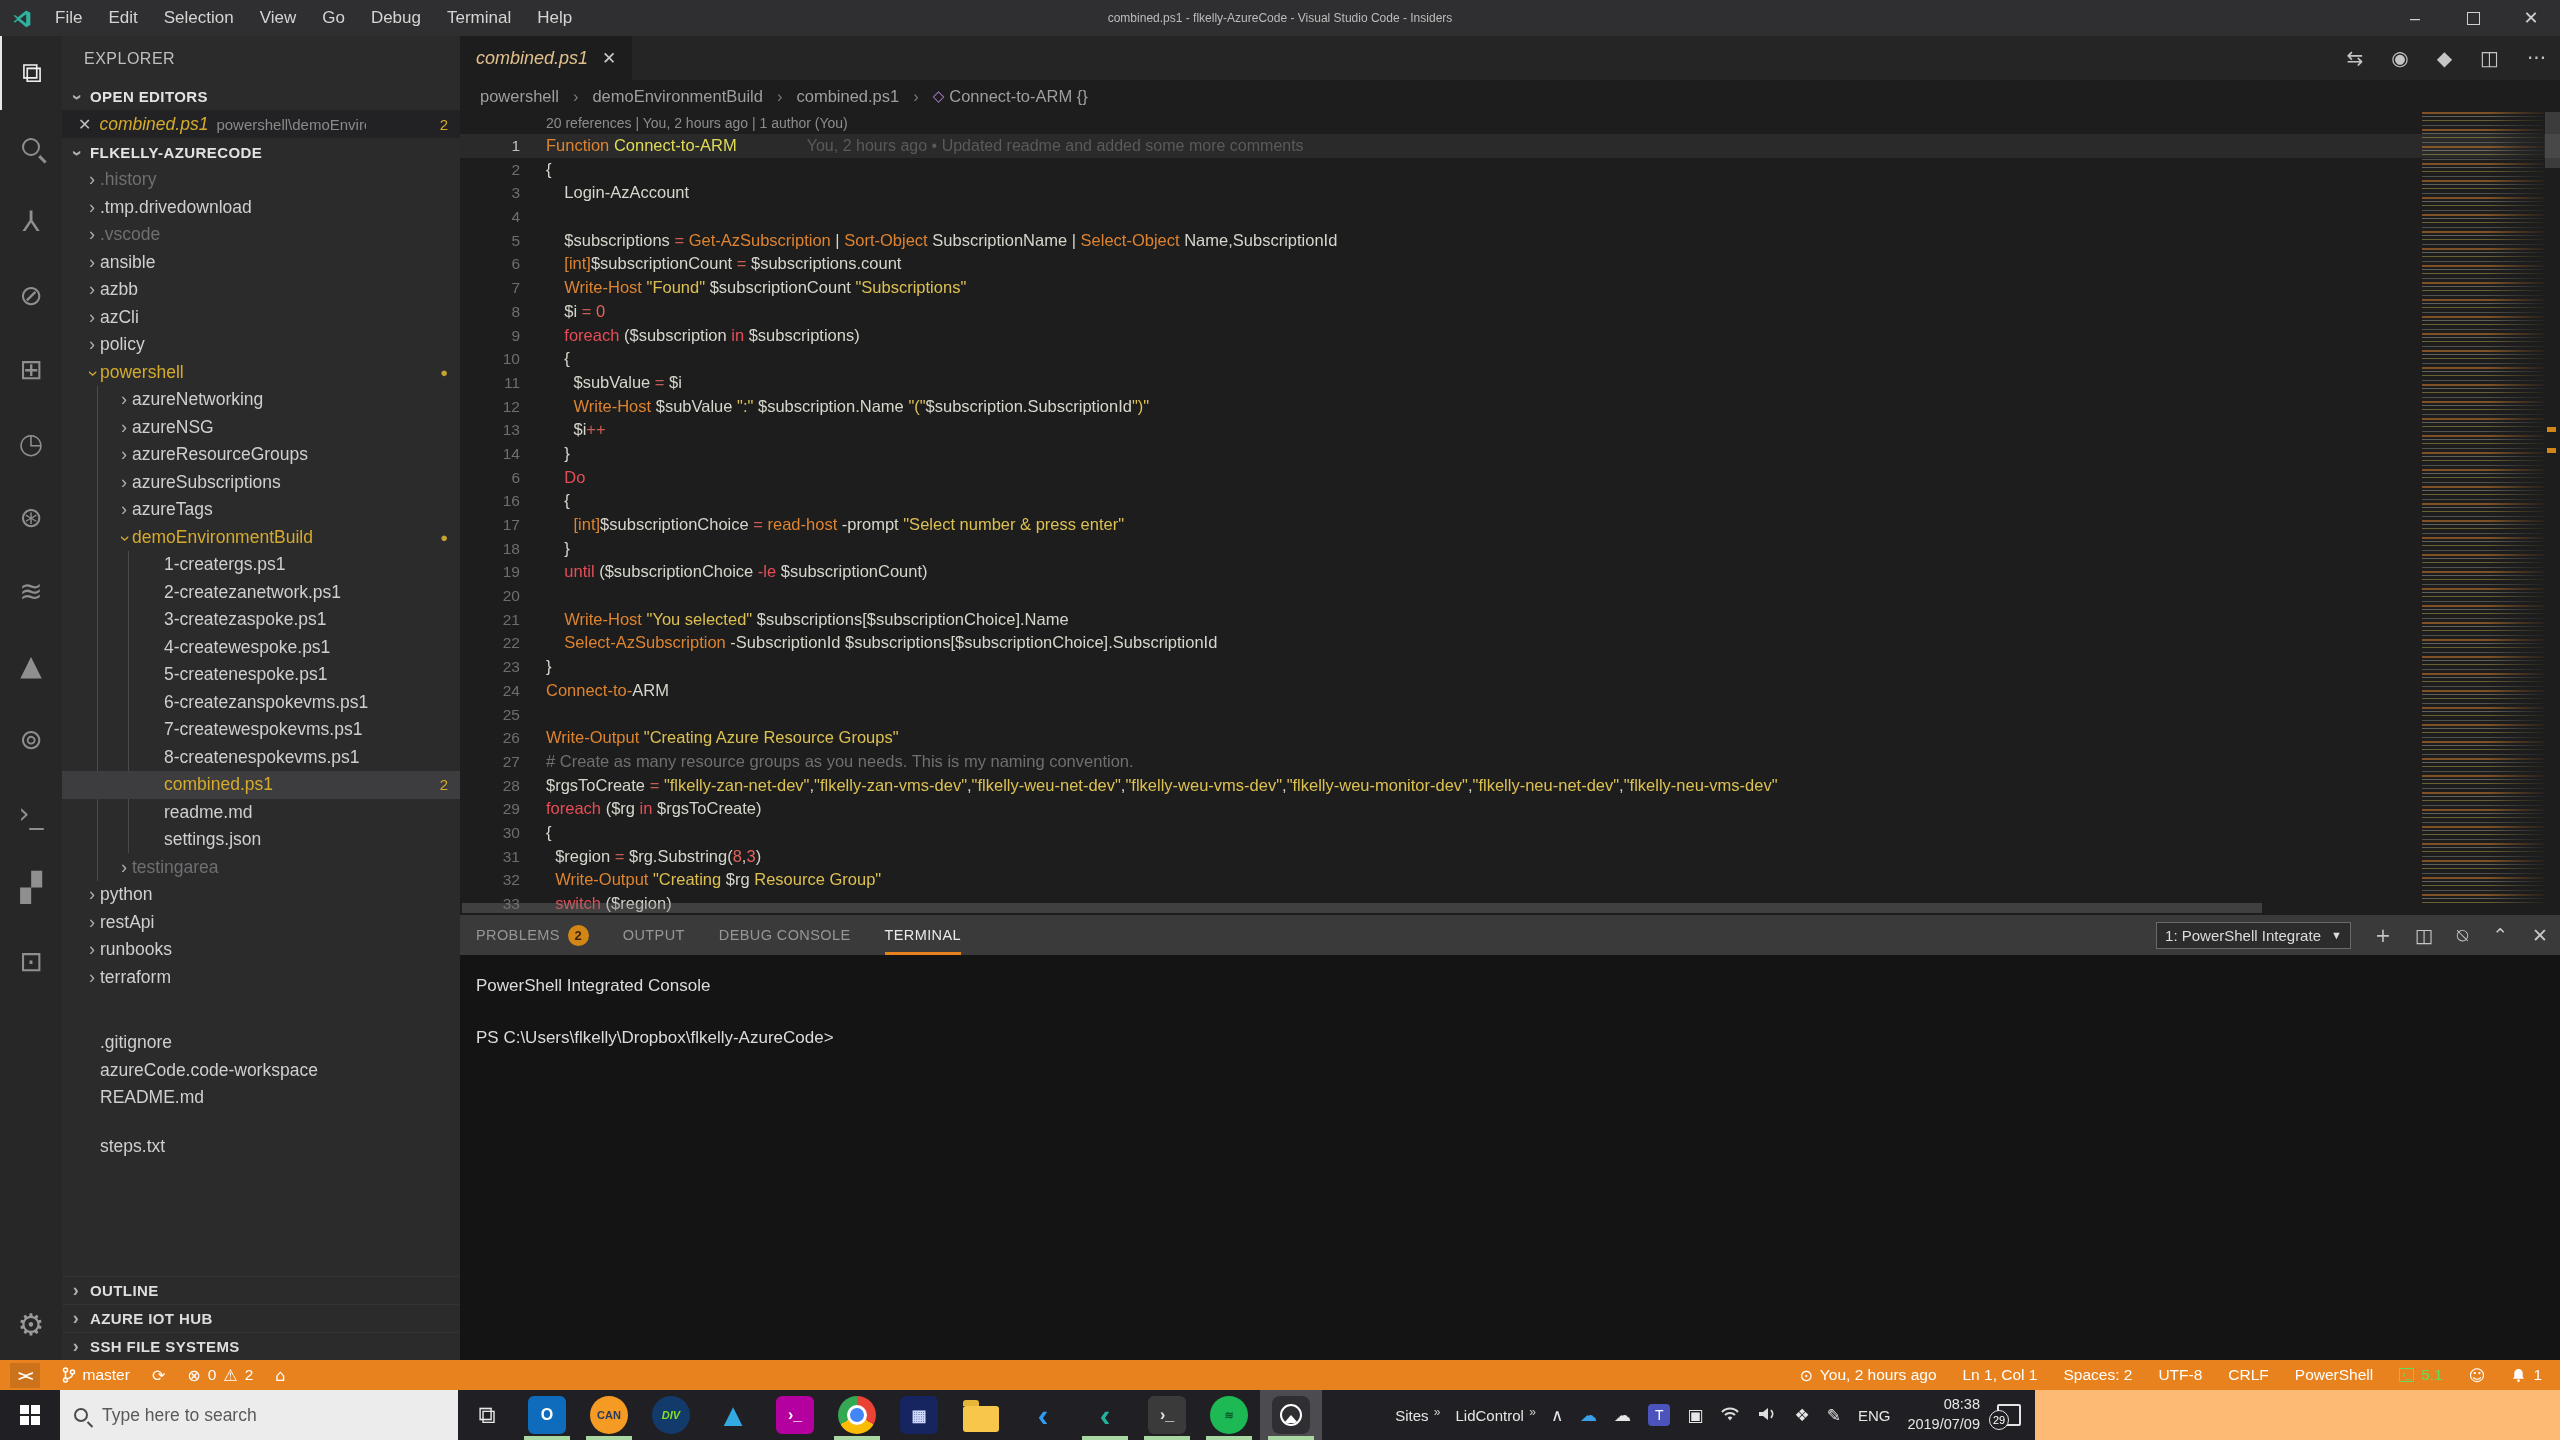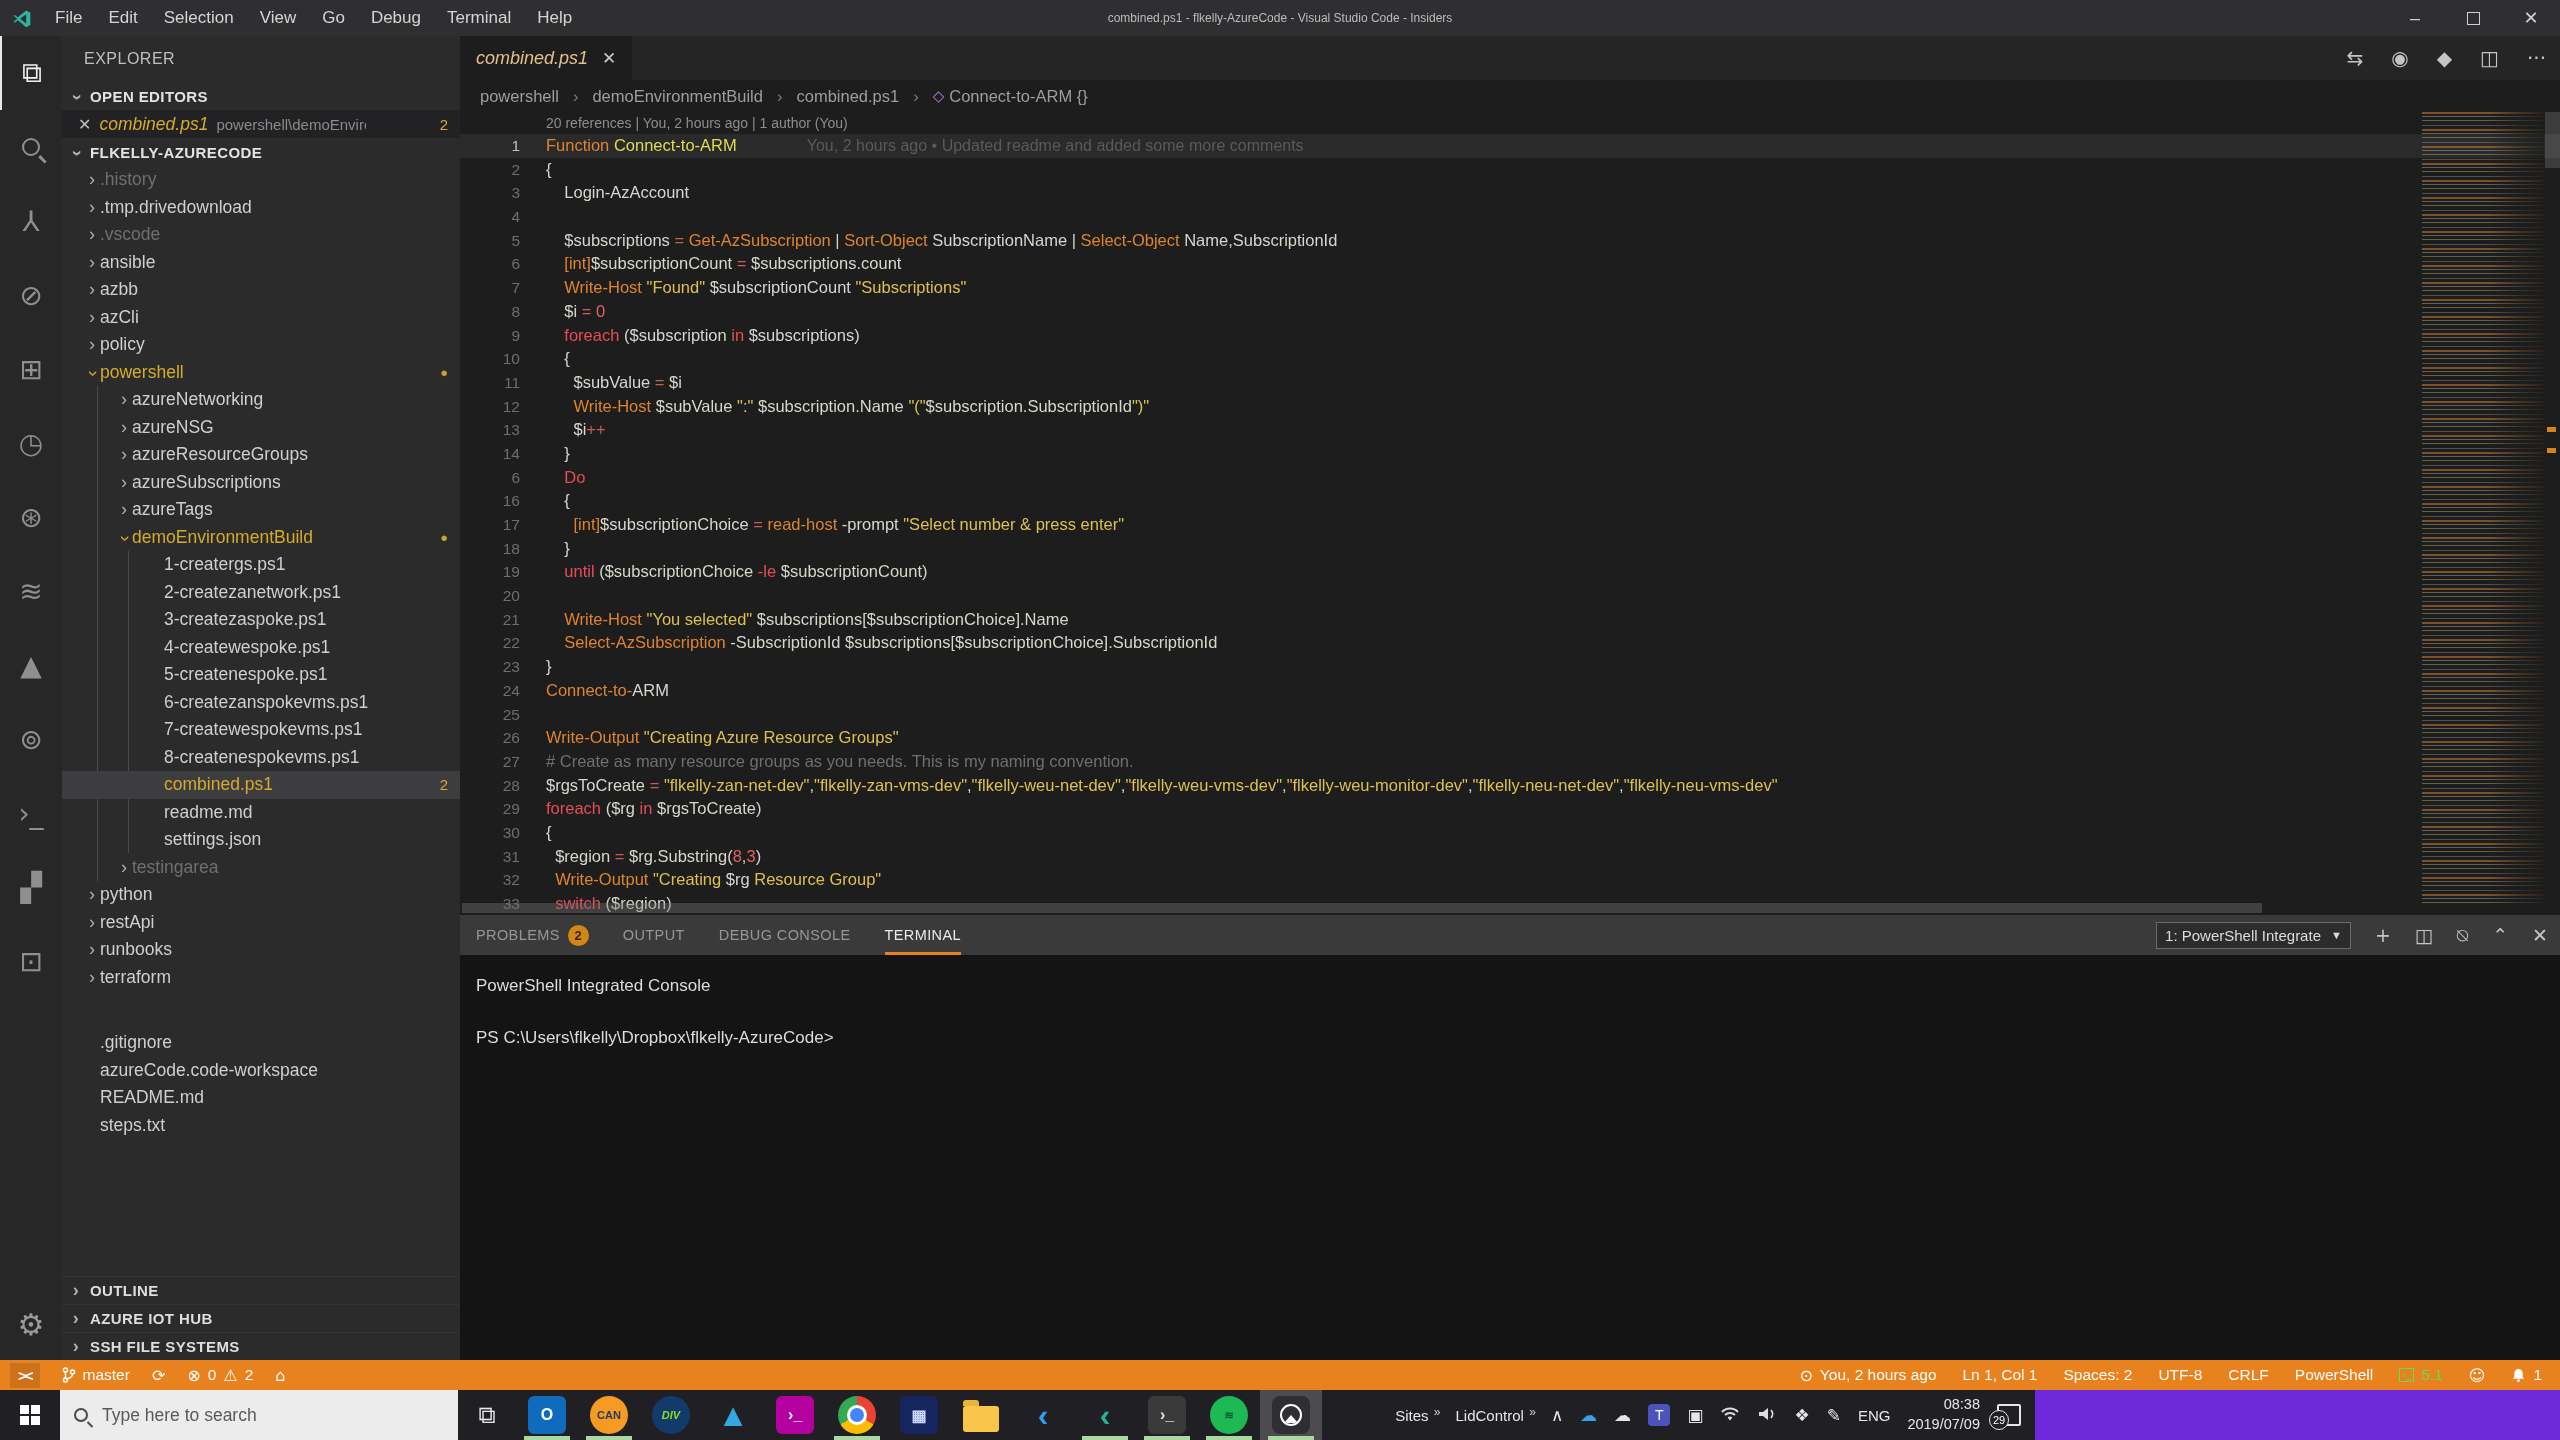--- a/index.html
+++ b/index.html
@@ -1,17 +1,17 @@
 <!DOCTYPE html>
 <html><head>
 <meta charset="utf-8">
 <style>
   html,body{margin:0;padding:0;background:#000;}
   *{box-sizing:border-box;font-family:"Liberation Sans",sans-serif;}
-  .screen{position:relative;width:2560px;height:1440px;background:#6d28d9;overflow:hidden;}
+  .screen{position:relative;width:2560px;height:1440px;background:#fdba74;overflow:hidden;}
 
   
   .titlebar{position:absolute;left:0;top:0;width:2560px;height:36px;background:#2f2f31;display:flex;align-items:center;}
   .logo{margin:0 10px 0 12px;display:flex;align-items:center;}
   .menus{display:flex;}
   .menu-item{padding:0 13px;font-size:17px;color:#d4d4d4;line-height:36px;}
   .win-title{position:absolute;left:50%;transform:translateX(-50%);font-size:12px;color:#bcbcbc;white-space:nowrap;}
   .winctl{position:absolute;right:0;top:0;height:36px;display:flex;}
   .wbtn{width:58px;height:36px;display:flex;align-items:center;justify-content:center;color:#d0d0d0;font-size:18px;}
   .maxbox{width:13px;height:13px;border:1.5px solid #d0d0d0;}
@@ -363,21 +363,21 @@
           <span class="tlabel">.gitignore</span>
         </div>
         <div class="trow" style="padding-left: 22px;">
           <span class="chev"></span>
           <span class="tlabel">azureCode.code-workspace</span>
         </div>
         <div class="trow" style="padding-left: 22px;">
           <span class="chev"></span>
           <span class="tlabel">README.md</span>
         </div>
-        <div class="trow" style="padding-left: 22px;">
+        <div class="trow" style="padding-left: 22px; margin-top: 21px;">
           <span class="chev"></span>
           <span class="tlabel">steps.txt</span>
         </div>
       </div>
     <div class="bsecs" id="bsecs">
         <div class="bsec">
           <span class="chev">›</span>
           <span class="bseclabel">OUTLINE</span>
         </div>
         <div class="bsec">

